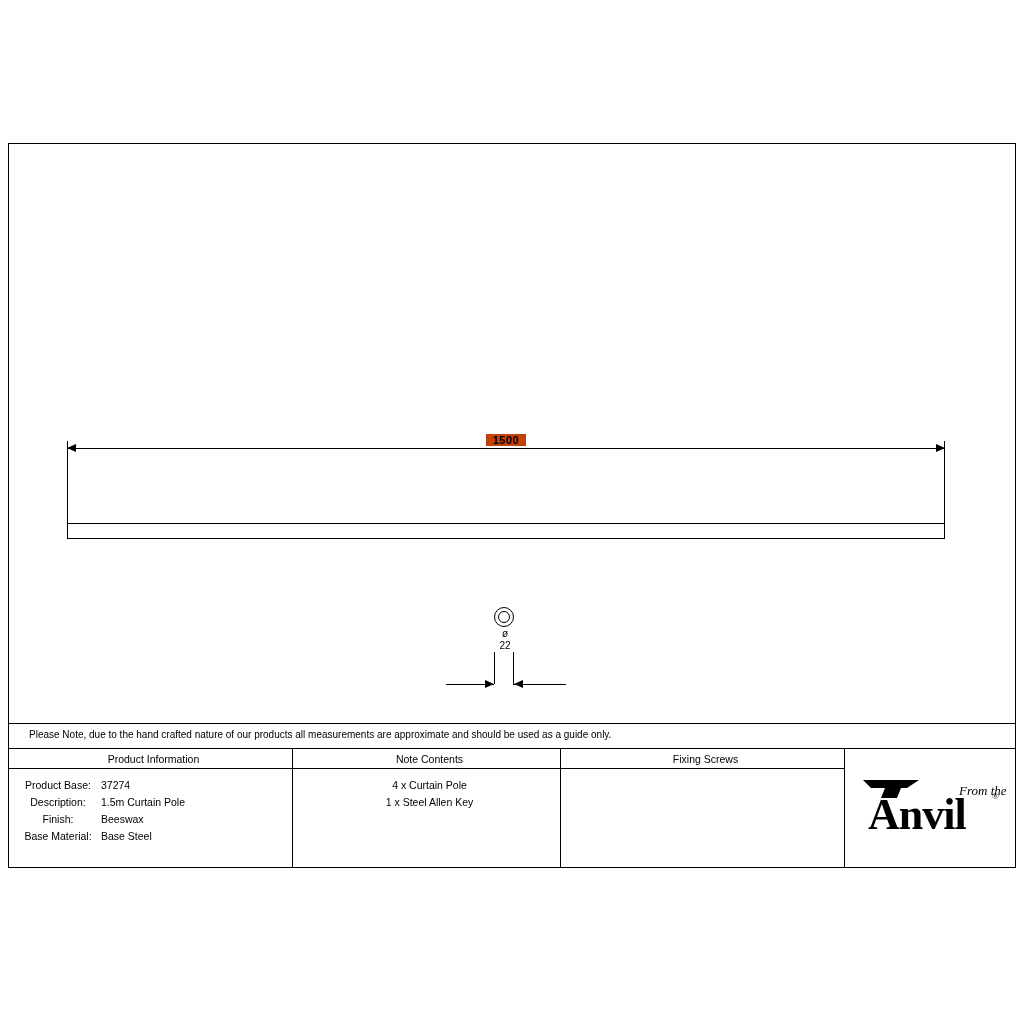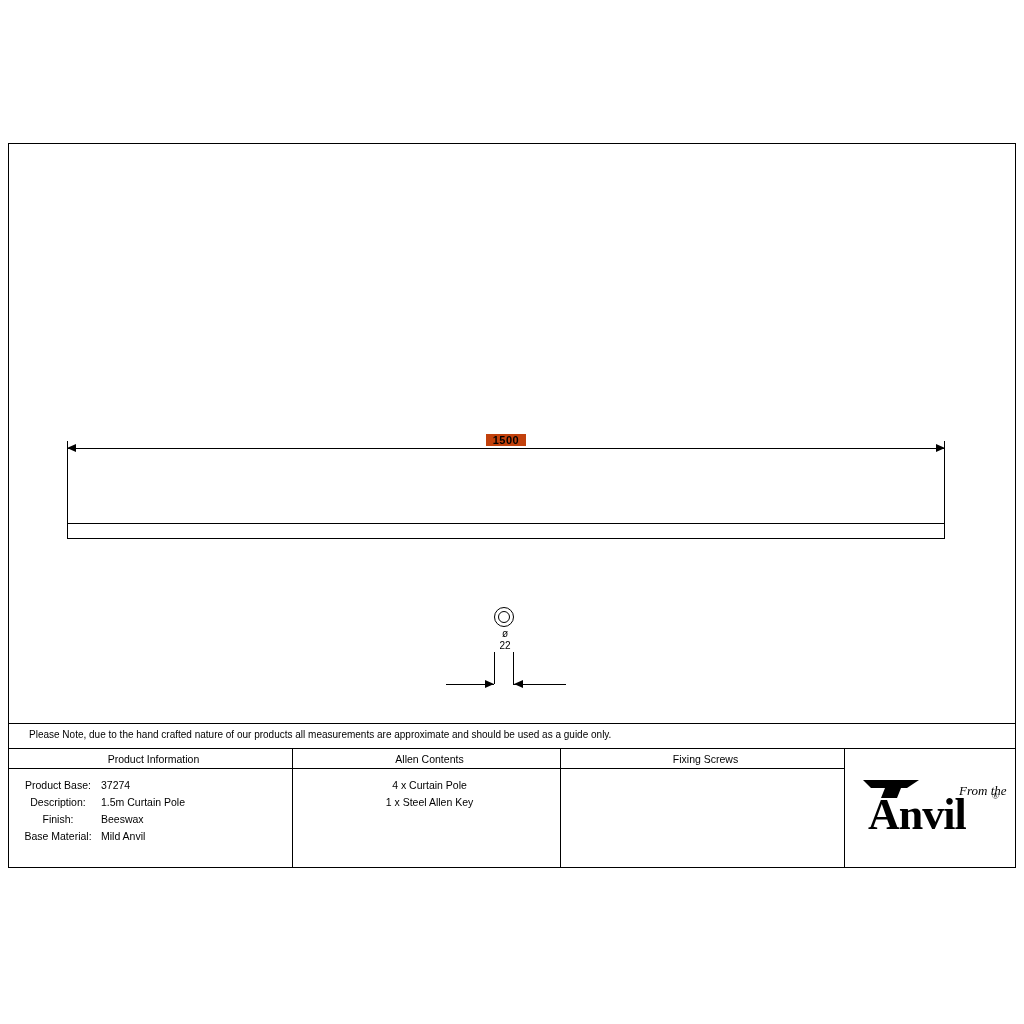--- a/index.html
+++ b/index.html
@@ -348,27 +348,27 @@
       <div class="spec-line">
         <div class="spec-label">Description:</div>
         <div class="spec-value">1.5m Curtain Pole</div>
       </div>
       <div class="spec-line">
         <div class="spec-label">Finish:</div>
         <div class="spec-value">Beeswax</div>
       </div>
       <div class="spec-line">
         <div class="spec-label">Base Material:</div>
-        <div class="spec-value">Mild Anvil</div>
+        <div class="spec-value">Base Steel</div>
       </div>
     </div>
   </div>
 
   <div class="col pack">
-    <div class="col-header">Allen Contents</div>
+    <div class="col-header">Note Contents</div>
     <div class="col-body">
       <div class="pack-line">4 x Curtain Pole</div>
       <div class="pack-line">1 x Steel Allen Key</div>
     </div>
   </div>
 
   <div class="col fixing">
     <div class="col-header">Fixing Screws</div>
     <div class="col-body"></div>
   </div>

